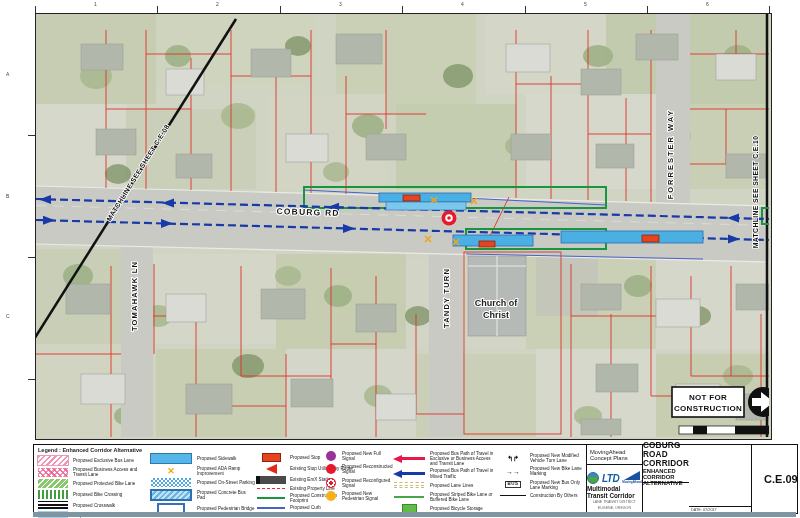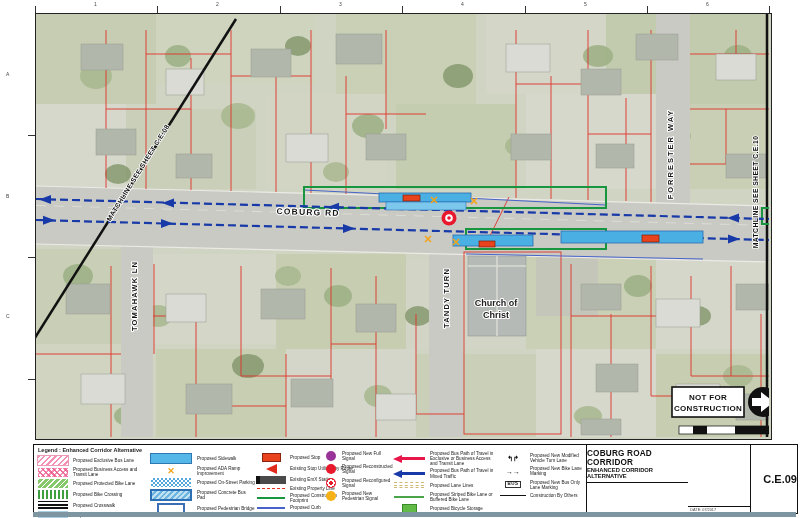--- a/index.html
+++ b/index.html
@@ -503,20 +503,36 @@
       <div class="lrow">
           <span class="swbox" style="width:26px">
             <span class="sw-others"></span>
           </span>
           <span class="ltxt">Construction By Others</span>
         </div>
     </div>
   </div>
 
   <div class="titleblock">
+    <div class="tb-left">
+      <div class="tb-concept">MovingAhead Concept Plans</div>
+      <div class="tb-brand">
+        <div class="logos">
+          <span class="logo-eugene"></span>
+          <span class="logo-ltd">LTD</span>
+          <span class="logo-ma">
+            <span class="tri"></span>
+            <span class="ma-txt">MovingAhead</span>
+          </span>
+        </div>
+        <div class="tb-multi">Multimodal Transit Corridor</div>
+        <div class="tb-sub">LANE TRANSIT DISTRICT</div>
+        <div class="tb-sub">EUGENE, OREGON</div>
+      </div>
+    </div>
     <div class="tb-right">
       <div class="tb-title">
         <div class="t1">COBURG ROAD CORRIDOR</div>
         <div class="t2">ENHANCED CORRIDOR ALTERNATIVE</div>
       </div>
       <div class="tb-bottom">
         <div class="tb-date">
           <div class="date-strip">DATE:  07/2017</div>
         </div>
         <div class="tb-sheet">C.E.09</div>

